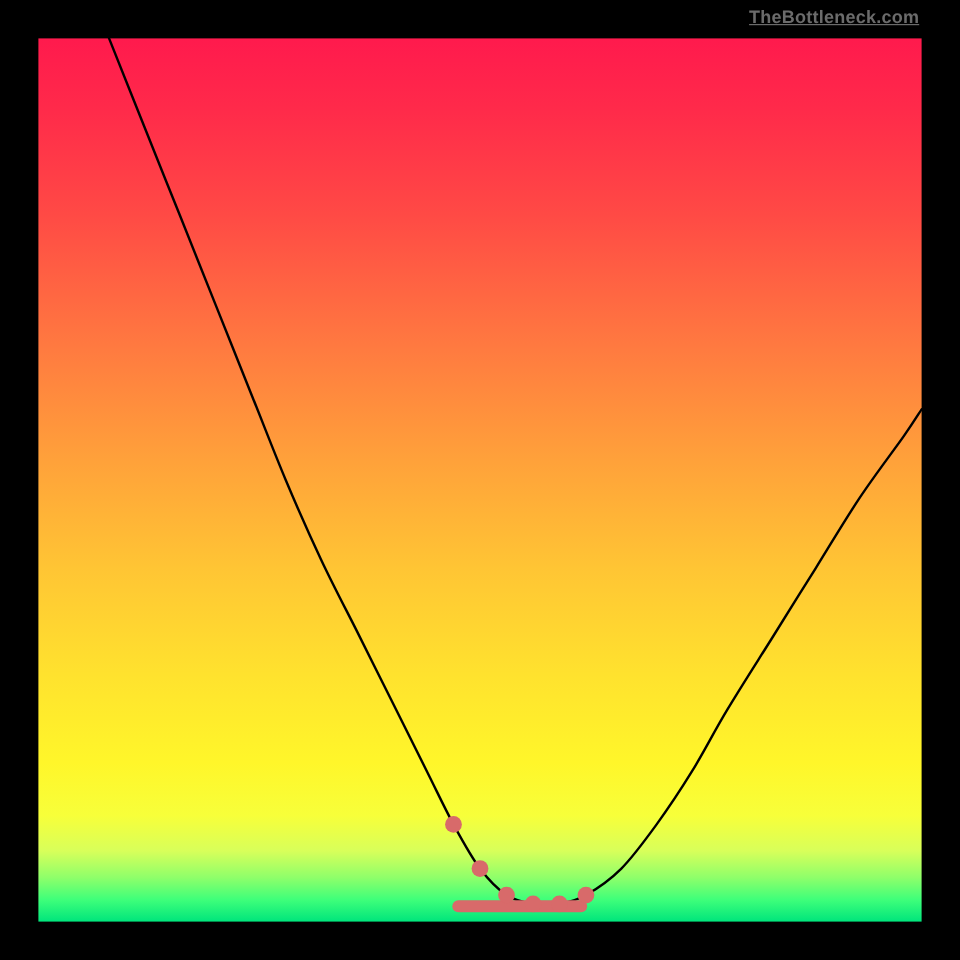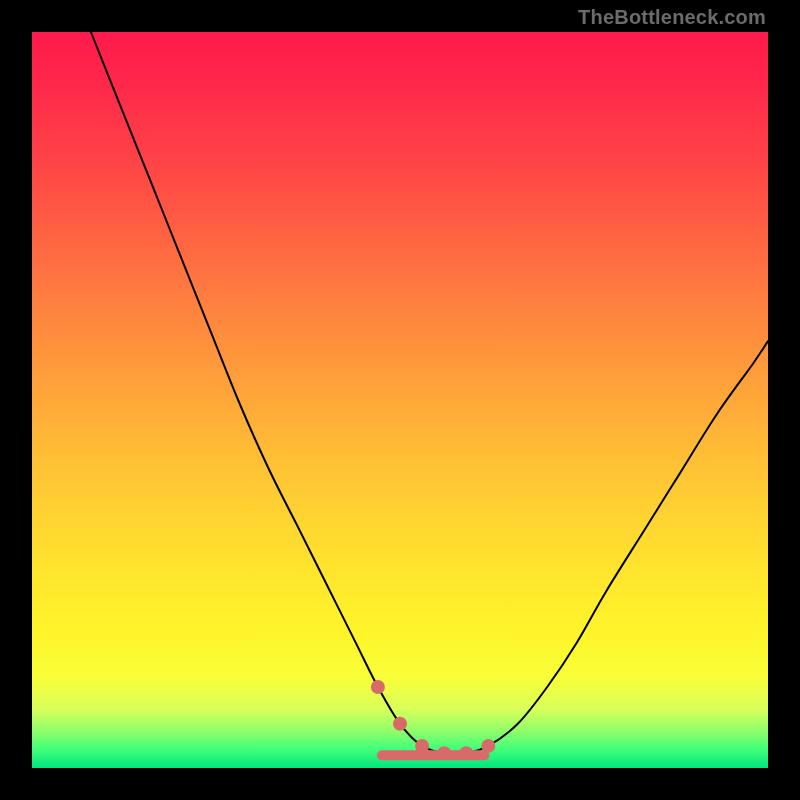--- a/index.html
+++ b/index.html
@@ -40,25 +40,26 @@
       #8fff6a 95%,
       #3fff7a 97.5%,
       #00e57c 100%
     );
   }
   .attribution {
     position: absolute;
     top: 6px;
     right: 34px;
     font-family: Arial, Helvetica, sans-serif;
-    font-size: 20px;
+    font-size: 15px;
     font-weight: 600;
     color: #6b6b6b;
     letter-spacing: 0.2px;
     user-select: none;
+    text-decoration: underline;
   }
   svg.curve {
     position: absolute;
     left: 0;
     top: 0;
     width: 736px;
     height: 736px;
     overflow: visible;
   }
   .curve-path {

